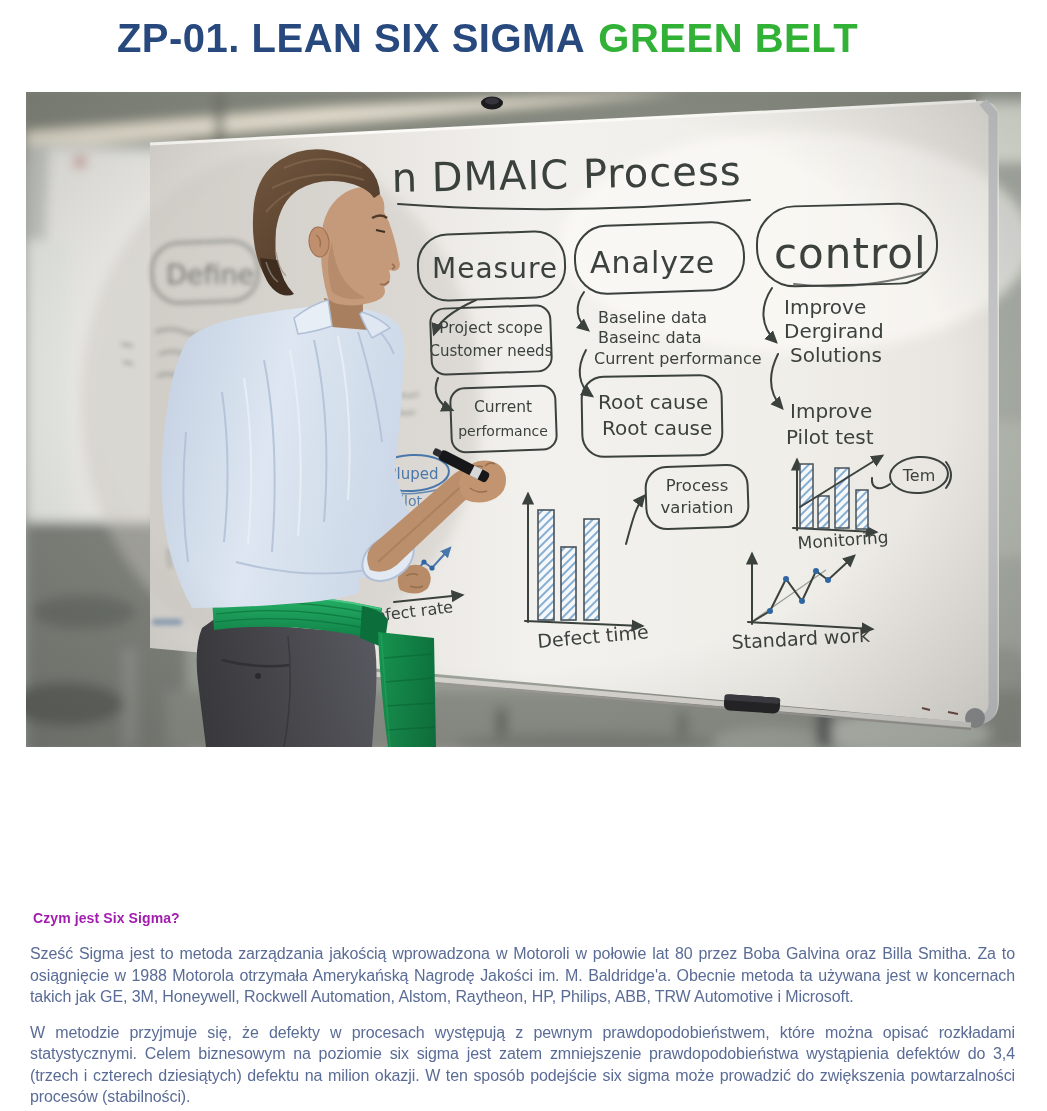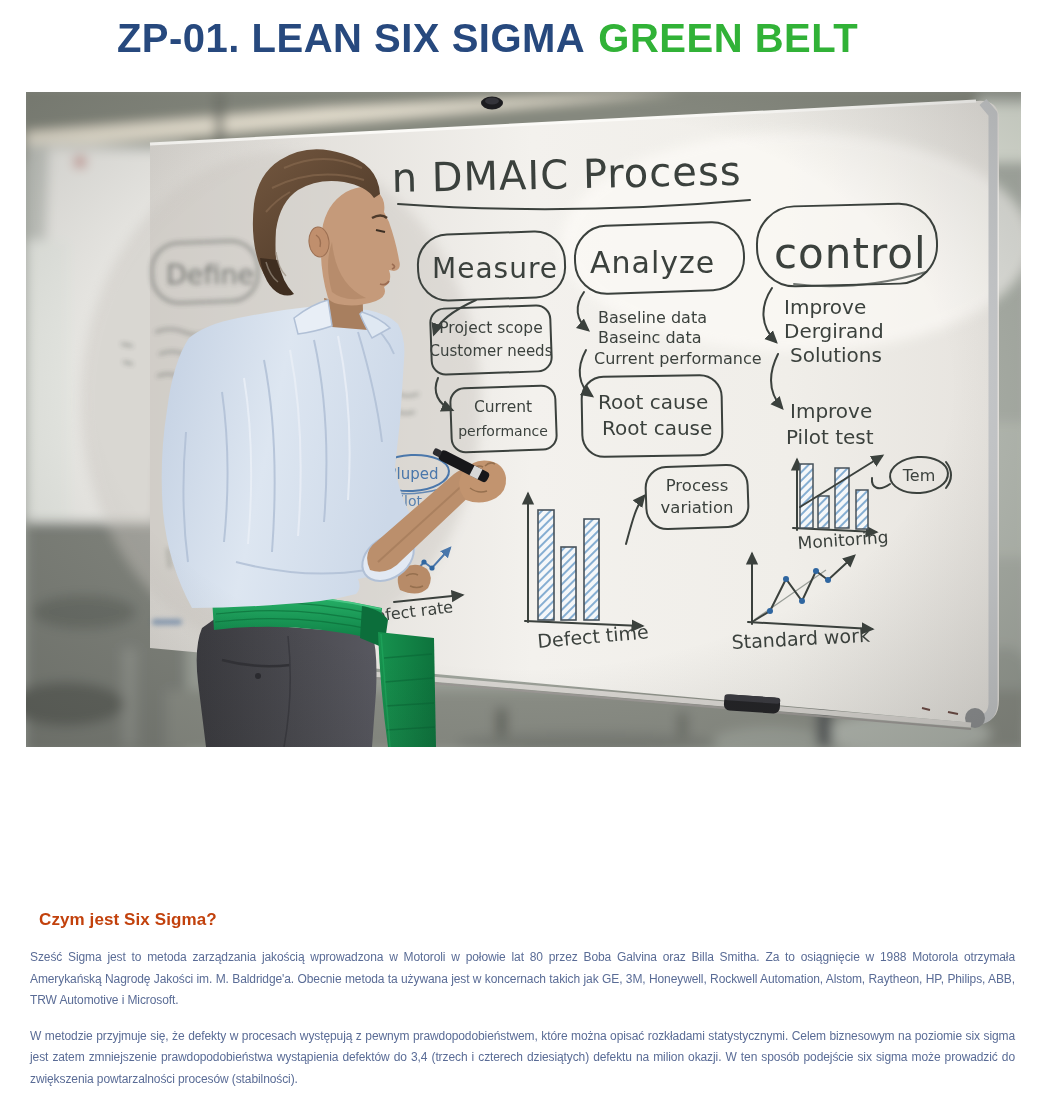--- a/index.html
+++ b/index.html
@@ -10,24 +10,24 @@
   .page-title{
     margin:0;padding-top:14px;line-height:48px;font-size:40px;font-weight:800;
     text-align:center;letter-spacing:.5px;color:#27497e;
     transform:translateX(-36px);
   }
   .page-title .t-green{color:#31b237;margin-left:13px;}
   .hero{display:block;margin:30px 26px 0 26px;width:995px;height:655px;}
   .hero svg{display:block;width:995px;height:655px;}
   .article{margin:163px 32px 0 30px;}
   .article h2{
-    margin:0 0 17px 9px;font-size:17px;font-weight:700;color:#c2410c;letter-spacing:.1px;
+    margin:0 0 17px 3px;font-size:14px;font-weight:700;color:#a21caf;letter-spacing:.1px;
   }
   .article p{
-    margin:0 0 14px 0;font-size:12px;line-height:21.5px;color:#5a6c96;
+    margin:0 0 14px 0;font-size:16px;line-height:21.5px;color:#5a6c96;
     text-align:justify;letter-spacing:-0.1px;
   }
   
   .ink{stroke:#3b413d;stroke-width:2;fill:none;stroke-linecap:round;}
   .inktxt{fill:#3b413d;stroke:none;font-family:"DejaVu Sans",sans-serif;}
   .bluetxt{fill:#4a77ab;stroke:none;font-family:"DejaVu Sans",sans-serif;}
 </style>
 </head>
 <body>
 

